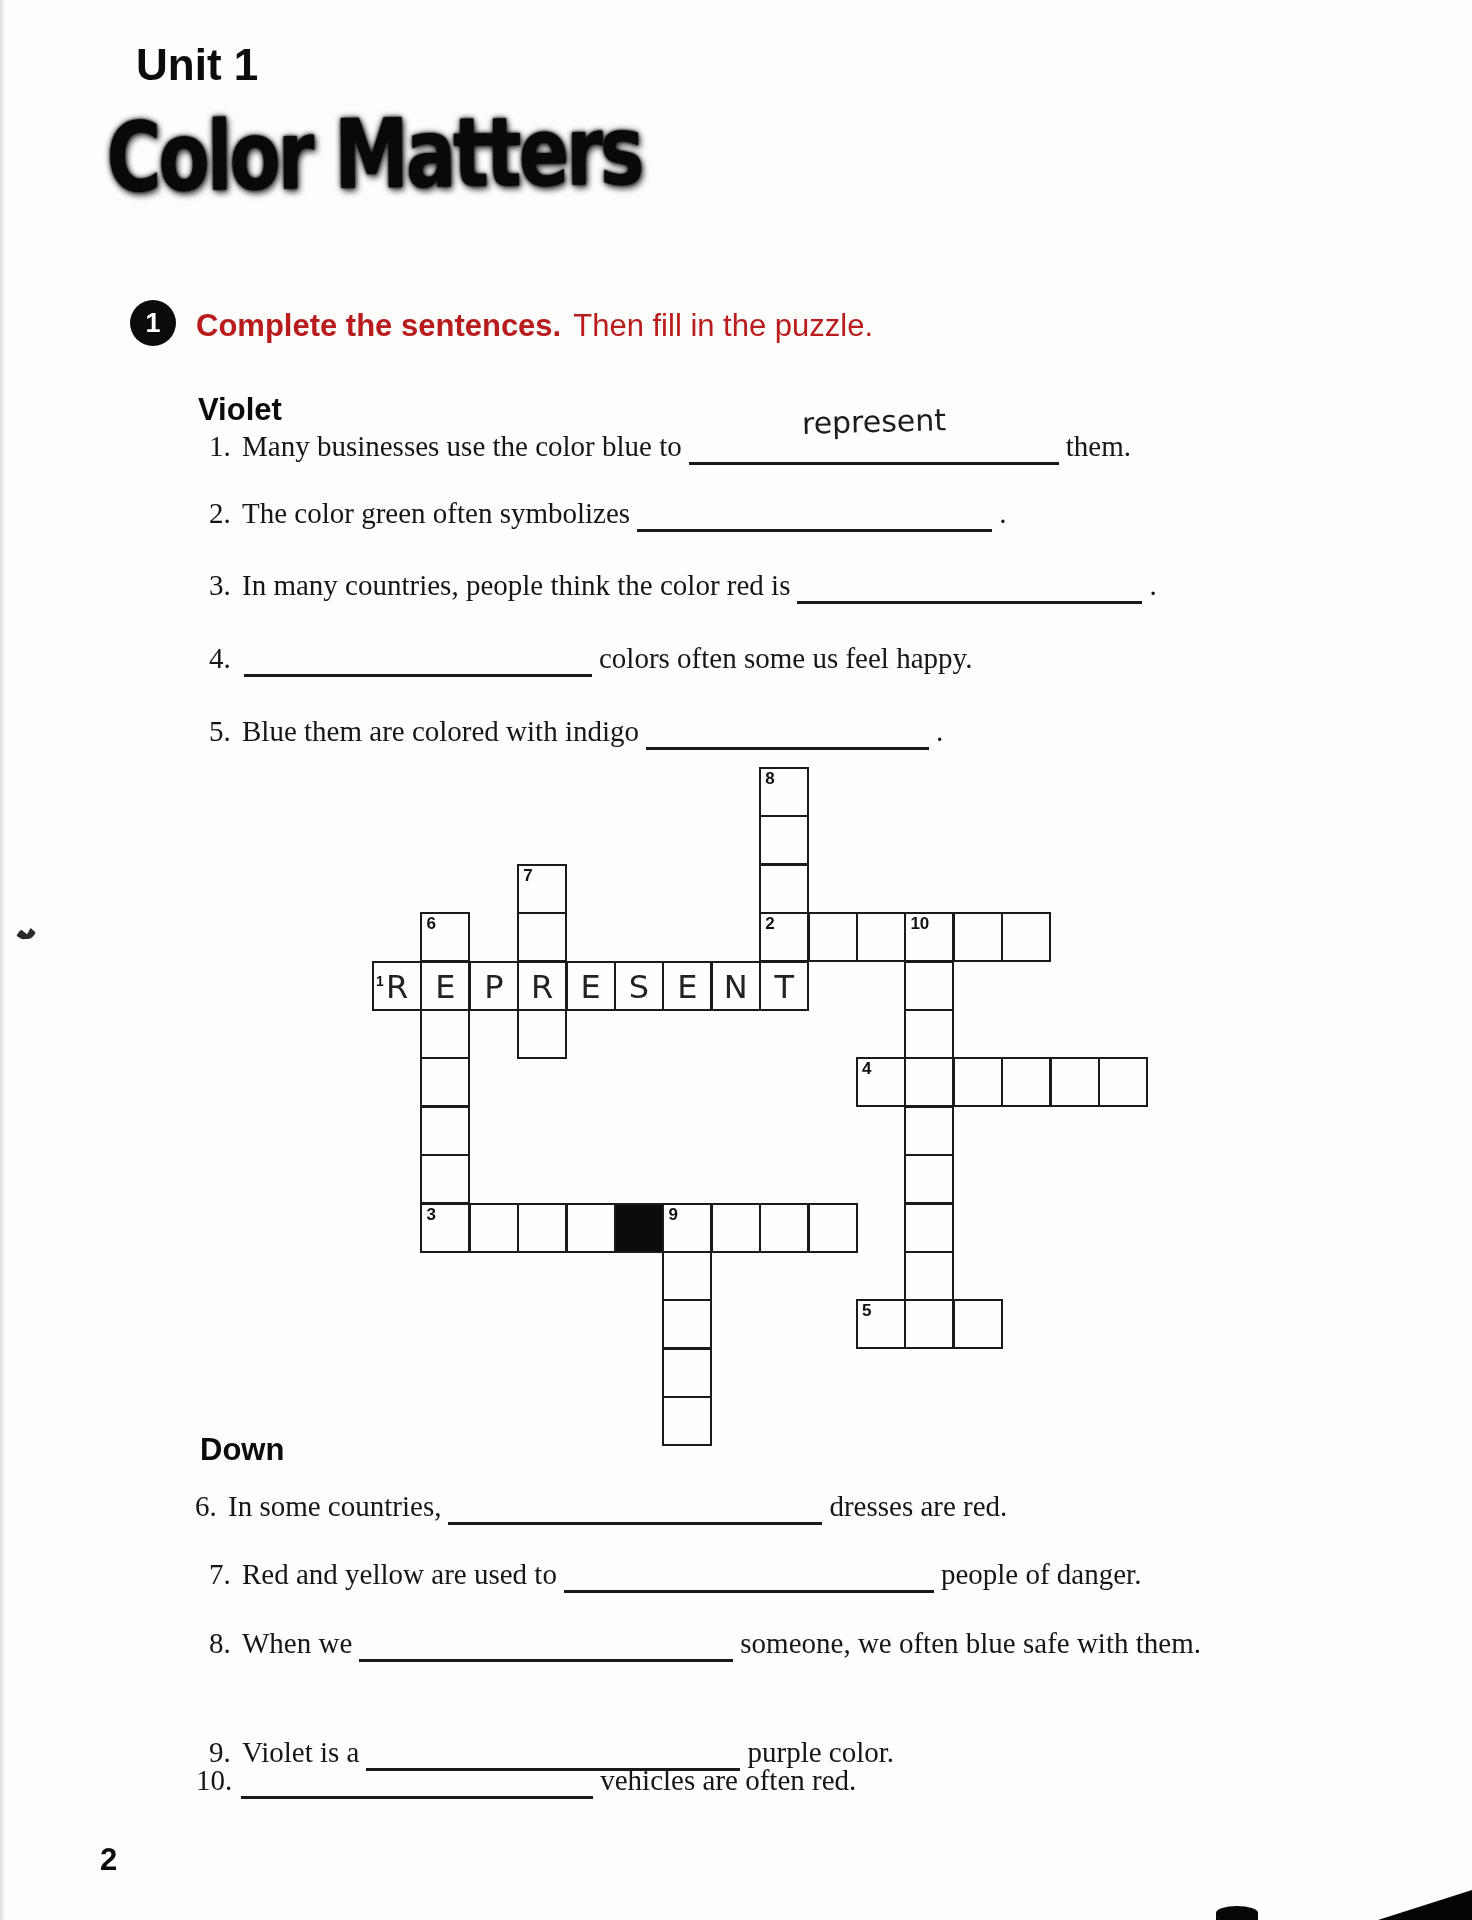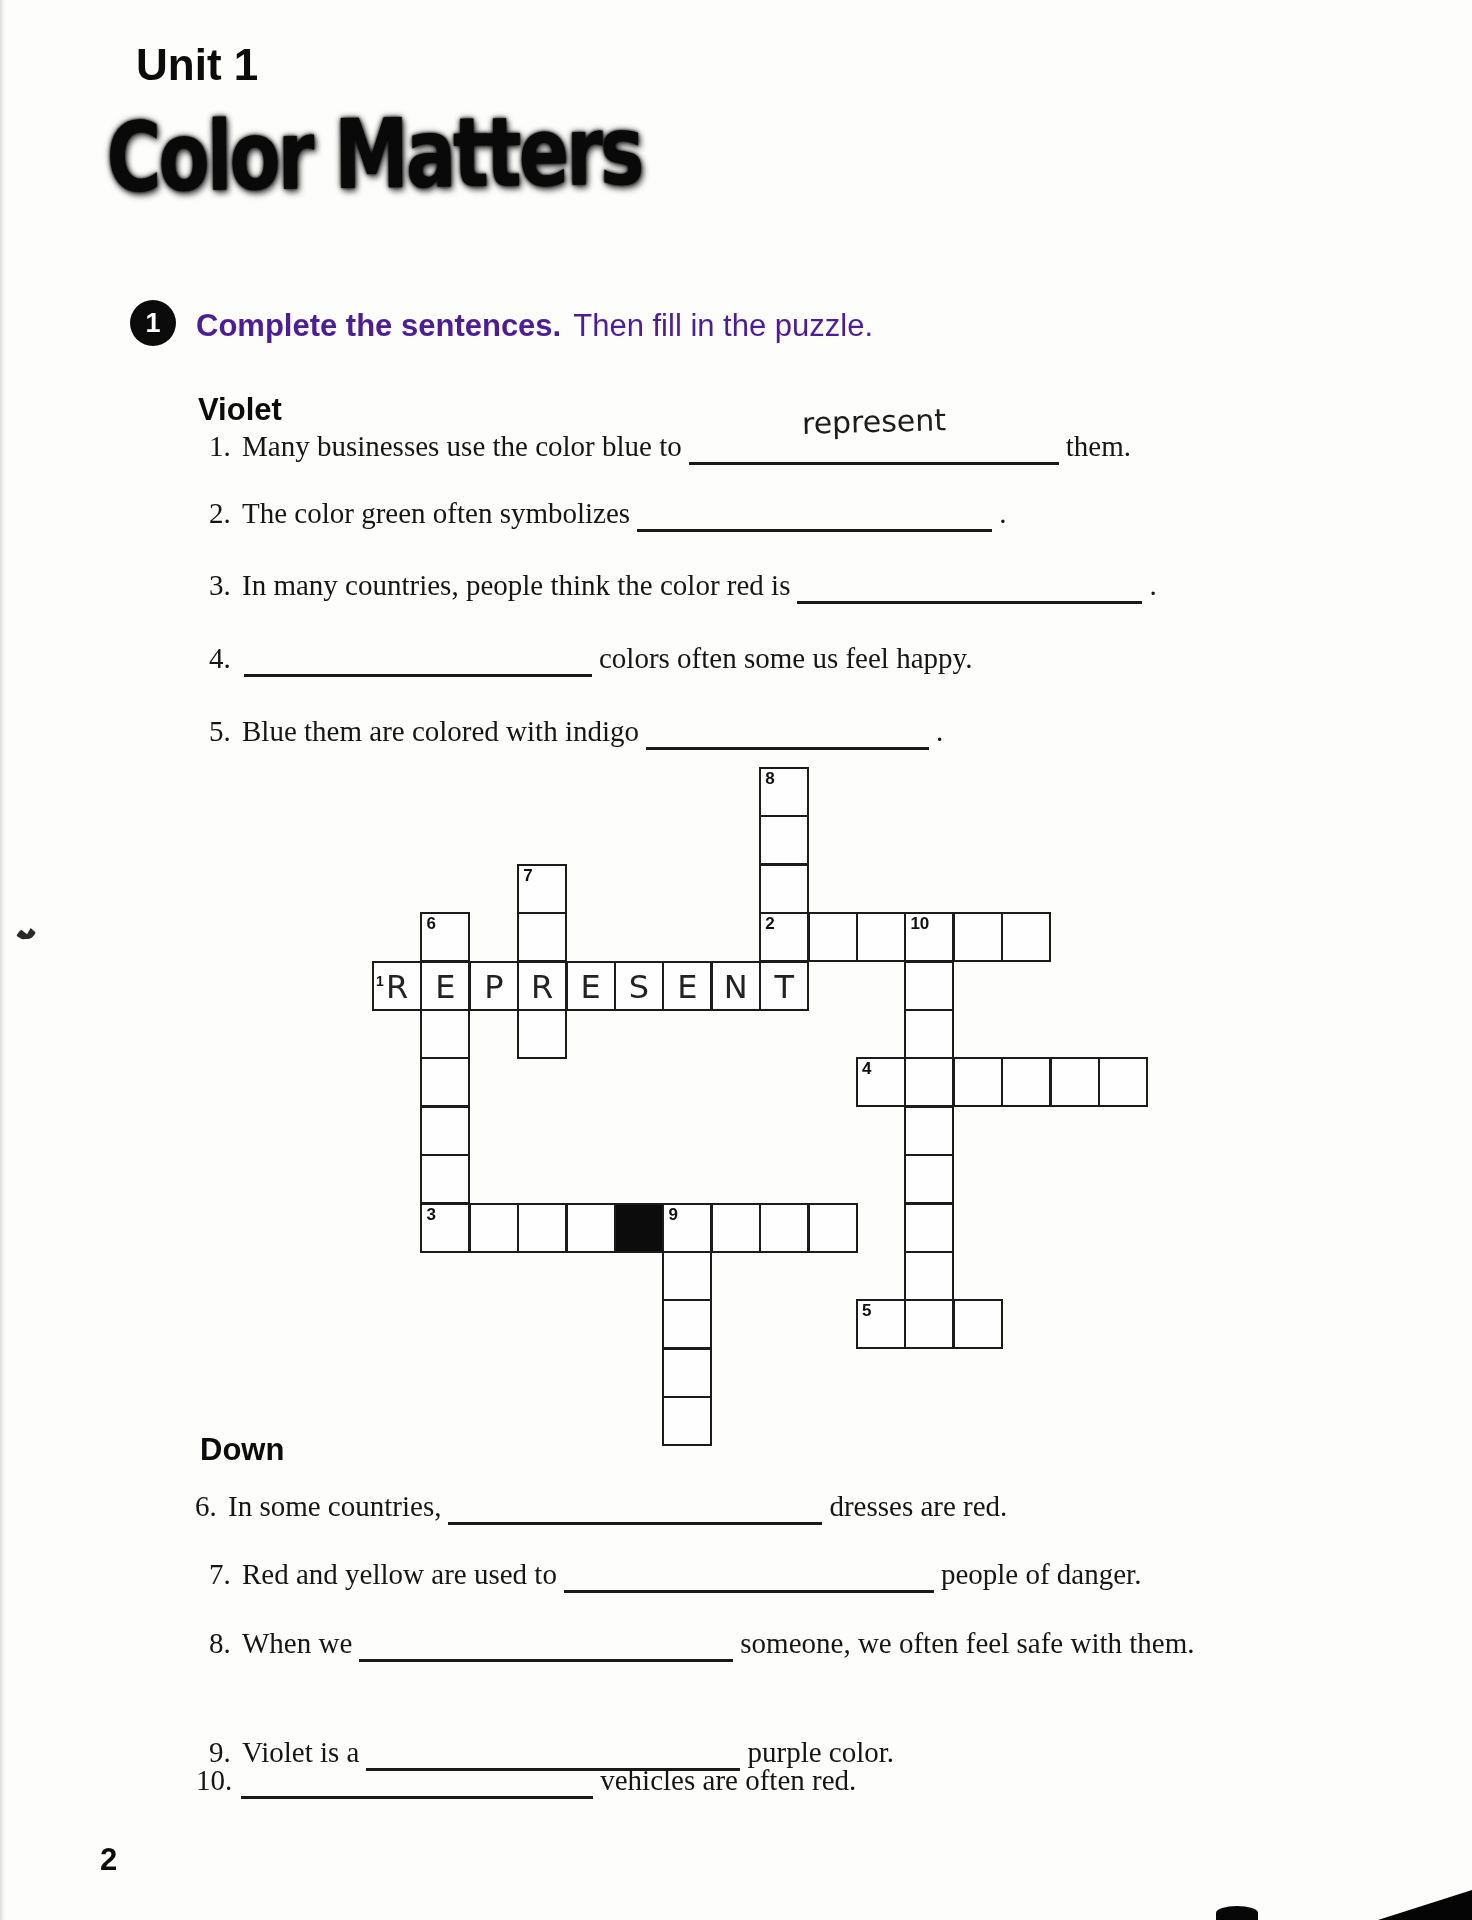--- a/index.html
+++ b/index.html
@@ -10,21 +10,21 @@
   
   .unit{left:136px;top:40px;font-family:"Liberation Sans",sans-serif;font-weight:800;
         font-size:44px;letter-spacing:0px;color:#0c0c0c;}
   .title{left:106px;top:102px;font-family:"DejaVu Sans",sans-serif;font-weight:bold;
          font-size:96px;letter-spacing:-4px;color:#090909;transform:scaleX(.78) rotate(-.6deg);
          transform-origin:left top;
          text-shadow:0 0 3px #000,0 0 7px rgba(0,0,0,.85),3px 4px 7px rgba(0,0,0,.55);}
   .badge{left:130px;top:300px;width:46px;height:46px;border-radius:50%;background:#0b0b0b;
          display:flex;align-items:center;justify-content:center;}
   .badge span{color:#fff;font-family:"Liberation Sans",sans-serif;font-weight:700;font-size:27px;}
-  .instr{left:196px;top:308px;font-family:"Liberation Sans",sans-serif;font-size:31px;color:#4c1d95;}
+  .instr{left:196px;top:308px;font-family:"Liberation Sans",sans-serif;font-size:31px;color:#b91c1c;}
   .instr .b{font-weight:700;margin-right:12px;}
 
   .sect{font-family:"Liberation Sans",sans-serif;font-weight:700;font-size:31px;color:#0c0c0c;}
 
   
   .s{font-size:29px;}
   .s .num{display:inline-block;min-width:26px;margin-right:7px;}
   .blank{display:inline-block;height:24px;border-bottom:3px solid #1a1a1a;
          vertical-align:-9px;margin:0 7px;position:relative;}
   .hw{position:absolute;left:0;right:0;top:-34px;text-align:center;
@@ -193,21 +193,21 @@
 
 <div class="abs s" style="left:195px;top:1490px;">
   <span class="num">6.</span><span>In some countries,</span><span class="blank" style="width:374px;"></span><span>dresses are red.</span>
 </div>
 
 <div class="abs s" style="left:209px;top:1558px;">
   <span class="num">7.</span><span>Red and yellow are used to</span><span class="blank" style="width:370px;"></span><span>people of danger.</span>
 </div>
 
 <div class="abs s" style="left:209px;top:1627px;">
-  <span class="num">8.</span><span>When we</span><span class="blank" style="width:374px;"></span><span>someone, we often feel safe with them.</span>
+  <span class="num">8.</span><span>When we</span><span class="blank" style="width:374px;"></span><span>someone, we often blue safe with them.</span>
 </div>
 
 <div class="abs s" style="left:209px;top:1696px;margin-top:40px;">
   <span class="num">9.</span><span>Violet is a</span><span class="blank" style="width:374px;"></span><span>purple color.</span>
 </div>
 
 <div class="abs s" style="left:196px;top:1764px;">
   <span class="num">10.</span><span class="blank" style="width:352px;margin-left:2px;"></span><span>vehicles are often red.</span>
 </div>
 

